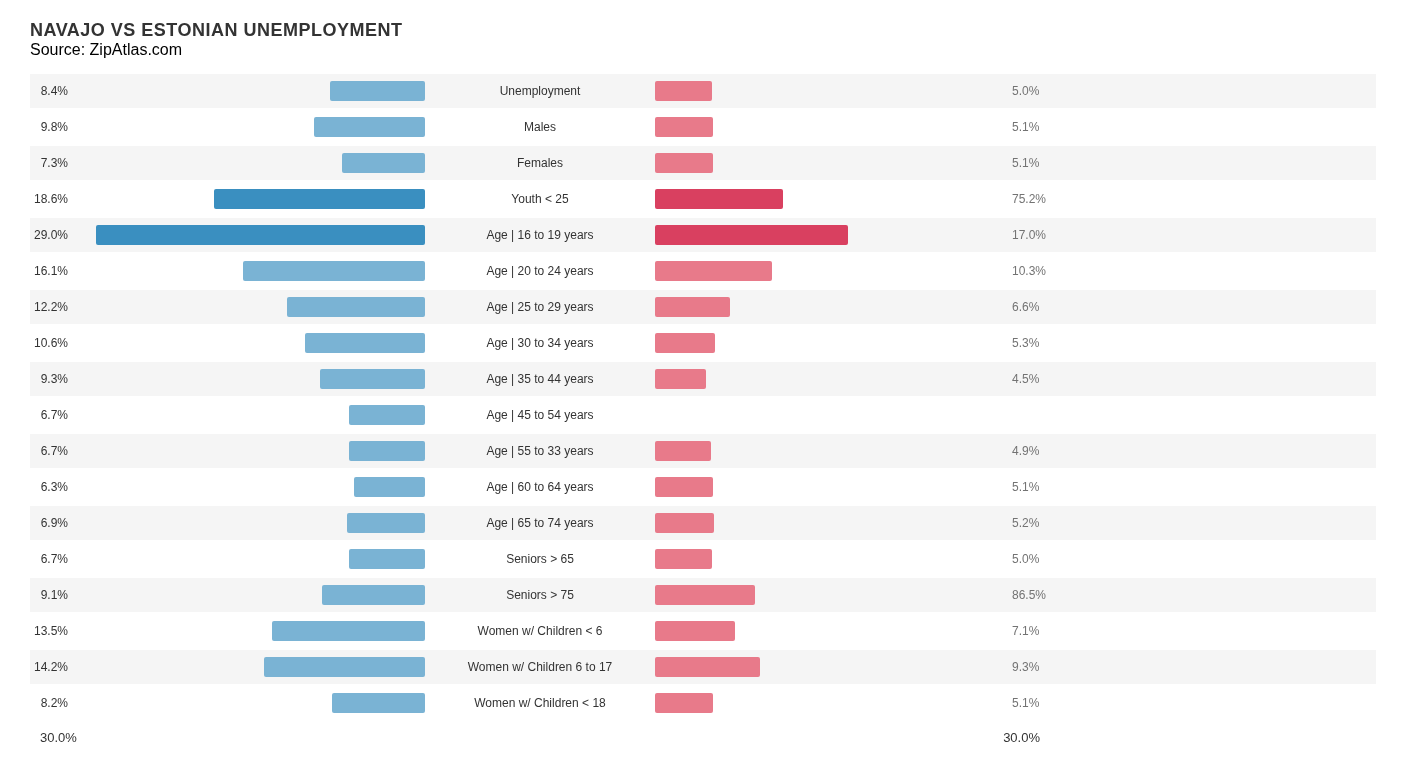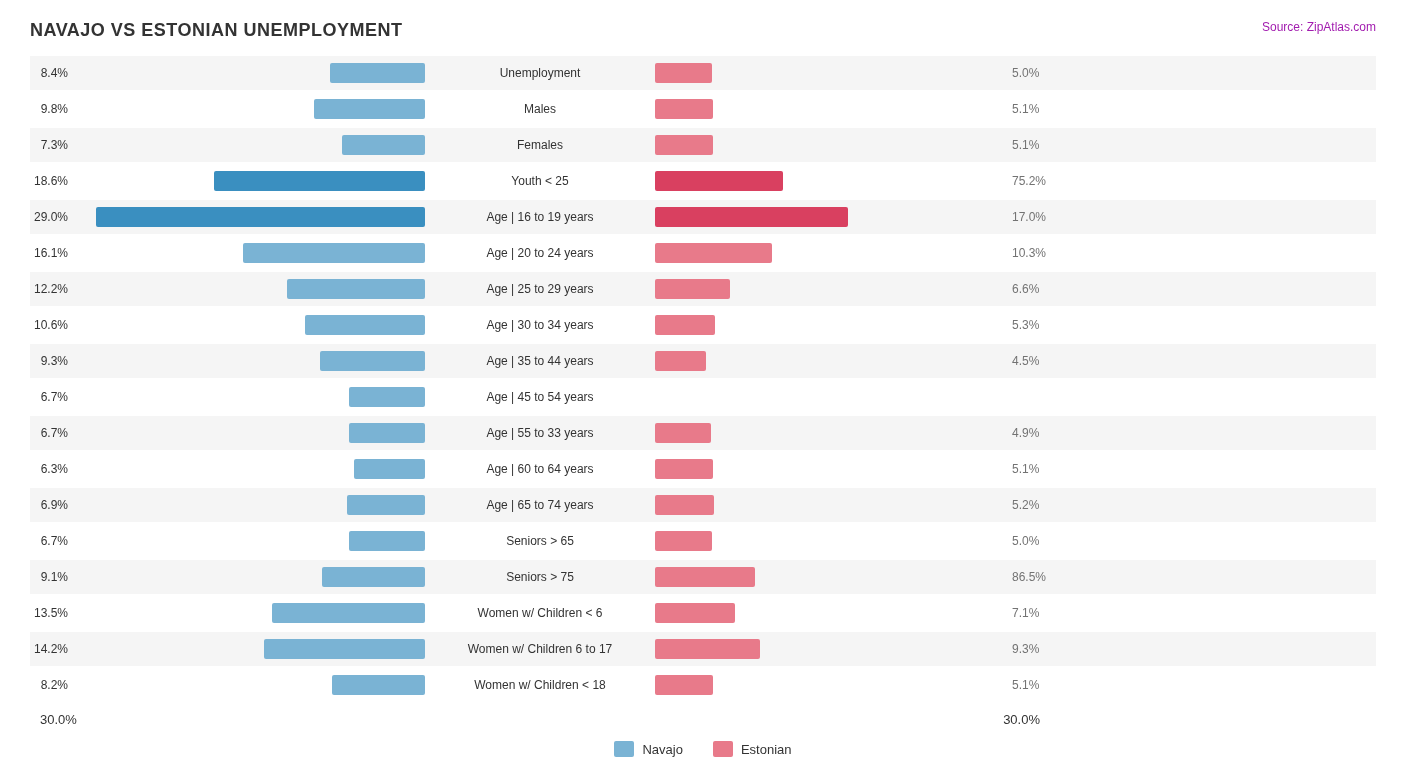--- a/index.html
+++ b/index.html
@@ -12,31 +12,32 @@
     .chart-container {
       width: 1406px;
       padding: 20px 30px 40px 30px;
       background: #fff;
     }
     .chart-header {
       display: flex;
       justify-content: space-between;
       align-items: flex-start;
       margin-bottom: 15px;
+      flex-direction: column;
     }
     .chart-title {
       font-size: 18px;
       font-weight: bold;
       color: #333;
       text-transform: uppercase;
       letter-spacing: 0.5px;
     }
     .chart-source {
-      font-size: 12px;
-      color: #a21caf;
+      font-size: 16px;
+      color: #000000;
     }
     .chart-rows {
       width: 100%;
     }
     .chart-row {
       display: flex;
       align-items: center;
       height: 34px;
       margin-bottom: 2px;
     }

